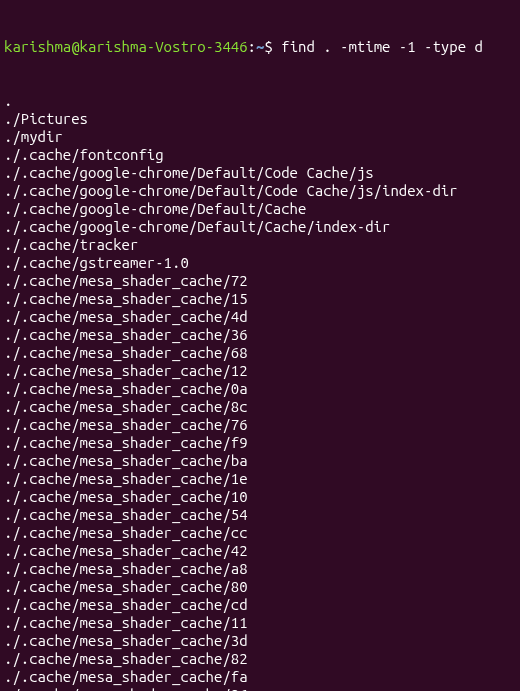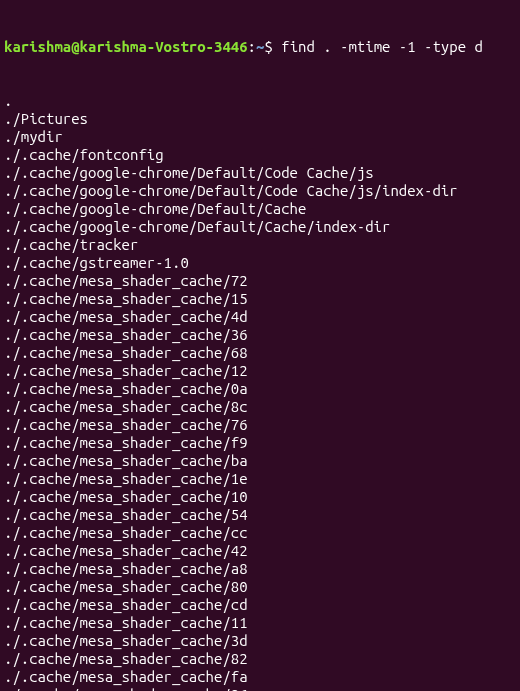--- a/index.html
+++ b/index.html
@@ -10,21 +10,21 @@
     background: #300a24;
     font-family: "Ubuntu Mono", "DejaVu Sans Mono", "Consolas", monospace;
     font-size: 15px;
     line-height: 18px;
     overflow: hidden;
   }
   .terminal {
     padding: 2px 4px;
     white-space: pre;
   }
-  .prompt-user { color: #8ae234; font-weight: bold; }
+  .prompt-user { color: #8ae234; font-weight: normal; }
   .prompt-colon { color: #ffffff; }
   .prompt-path { color: #729fcf; font-weight: bold; }
   .prompt-dollar { color: #ffffff; }
   .cmd { color: #ffffff; margin-top: 30px; }
   .output-line { color: #ffffff; }
 </style>
 </head>
 <body>
 
 <div class="terminal">

